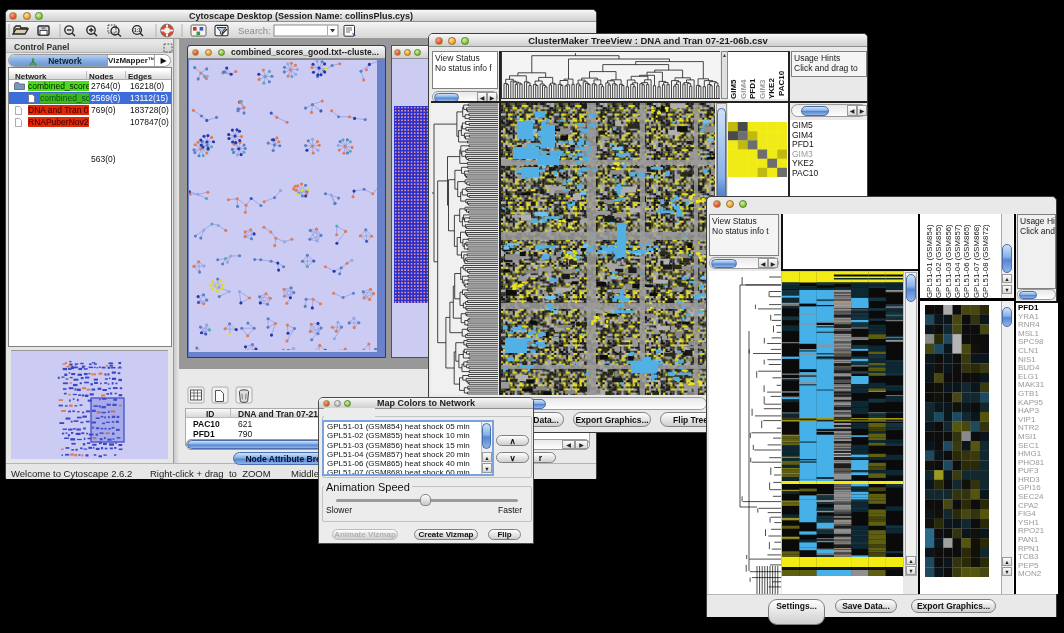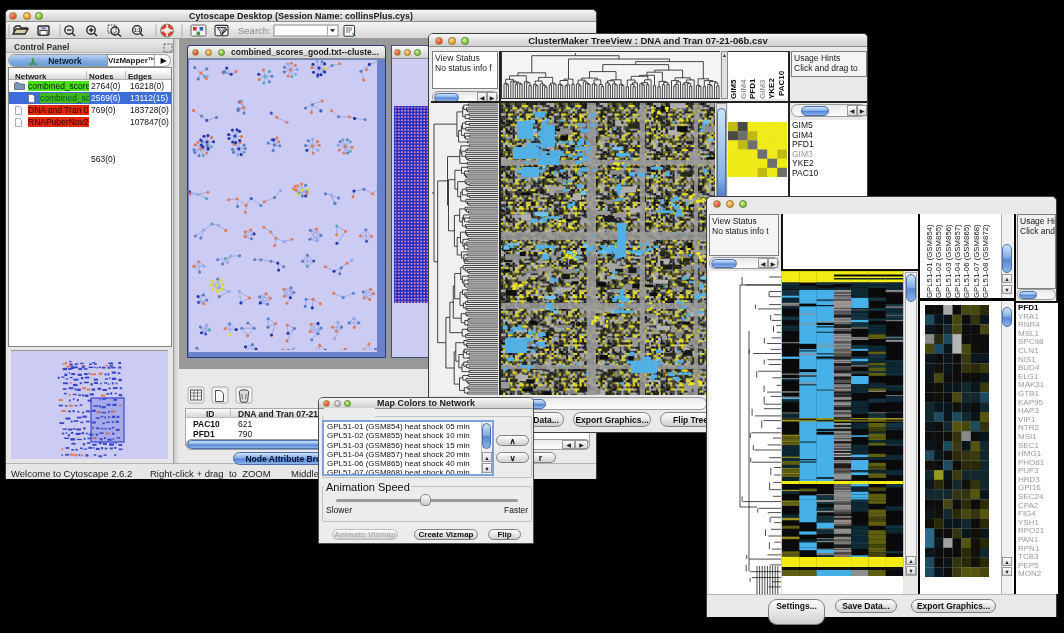--- a/index.html
+++ b/index.html
@@ -2019,21 +2019,21 @@
   <div class="aqua" style="left:163px; top:25px; width:9px; height:26px;"></div>
   <div class="arrbtn" style="left:163px; top:54px; width:10px; height:10px; line-height:10px; font-size:5.5px;">▲</div>
   <div class="arrbtn" style="left:163px; top:65px; width:10px; height:10px; line-height:10px; font-size:5.5px;">▼</div>
   <div class="pill" style="left:177px; top:37px; width:33px; height:11px; line-height:10px; border-radius:6px;">∧</div>
   <div class="pill" style="left:177px; top:54px; width:33px; height:11px; line-height:10px; border-radius:6px;">∨</div>
   <div class="abs" style="left:3px; top:88px; width:210px; height:36px; border:1px solid #c2c2c2; border-radius:2px;"></div>
   <div class="abs" style="left:5px; top:83px; font-size:11px; color:#111; background:#ececec; padding:0 2px;">Animation Speed</div>
   <div class="abs" style="left:17px; top:101px; width:182px; height:3px; background:#9a9a9a; border-radius:2px;"></div>
   <div class="abs" style="left:101px; top:96px; width:11px; height:12px; background:linear-gradient(#fdfdfd,#c8c8c8); border:1px solid #888; border-radius:5px 5px 4px 4px;"></div>
   <div class="abs" style="left:7px; top:107px; font-size:8.5px; color:#111;">Slower</div>
-  <div class="abs" style="left:179px; top:107px; font-size:8.5px; color:#111;margin-left:6px;">Faster</div>
+  <div class="abs" style="left:179px; top:107px; font-size:8.5px; color:#111;">Faster</div>
   <div class="pill" style="left:13px; top:131px; width:66px; height:11px; line-height:10px; color:#b0b0b0; border-color:#bbb; font-size:8px;">Animate Vizmap</div>
   <div class="pill" style="left:95px; top:131px; width:64px; height:11px; line-height:10px; font-size:8px;">Create Vizmap</div>
   <div class="pill" style="left:169px; top:131px; width:33px; height:11px; line-height:10px; font-size:8px;">Flip</div>
 </div>
 
 <div class="abs" style="left:706px; top:196px; width:351px; height:421px; background:#e9e9e9; border:1px solid #3c3c3c; border-radius:5px 5px 0 0; z-index:40;">
   <div class="lt r" style="left:6px; top:3px; width:8px; height:8px;"></div>
   <div class="lt y" style="left:19px; top:3px; width:8px; height:8px;"></div>
   <div class="lt g" style="left:32px; top:3px; width:8px; height:8px;"></div>
 

